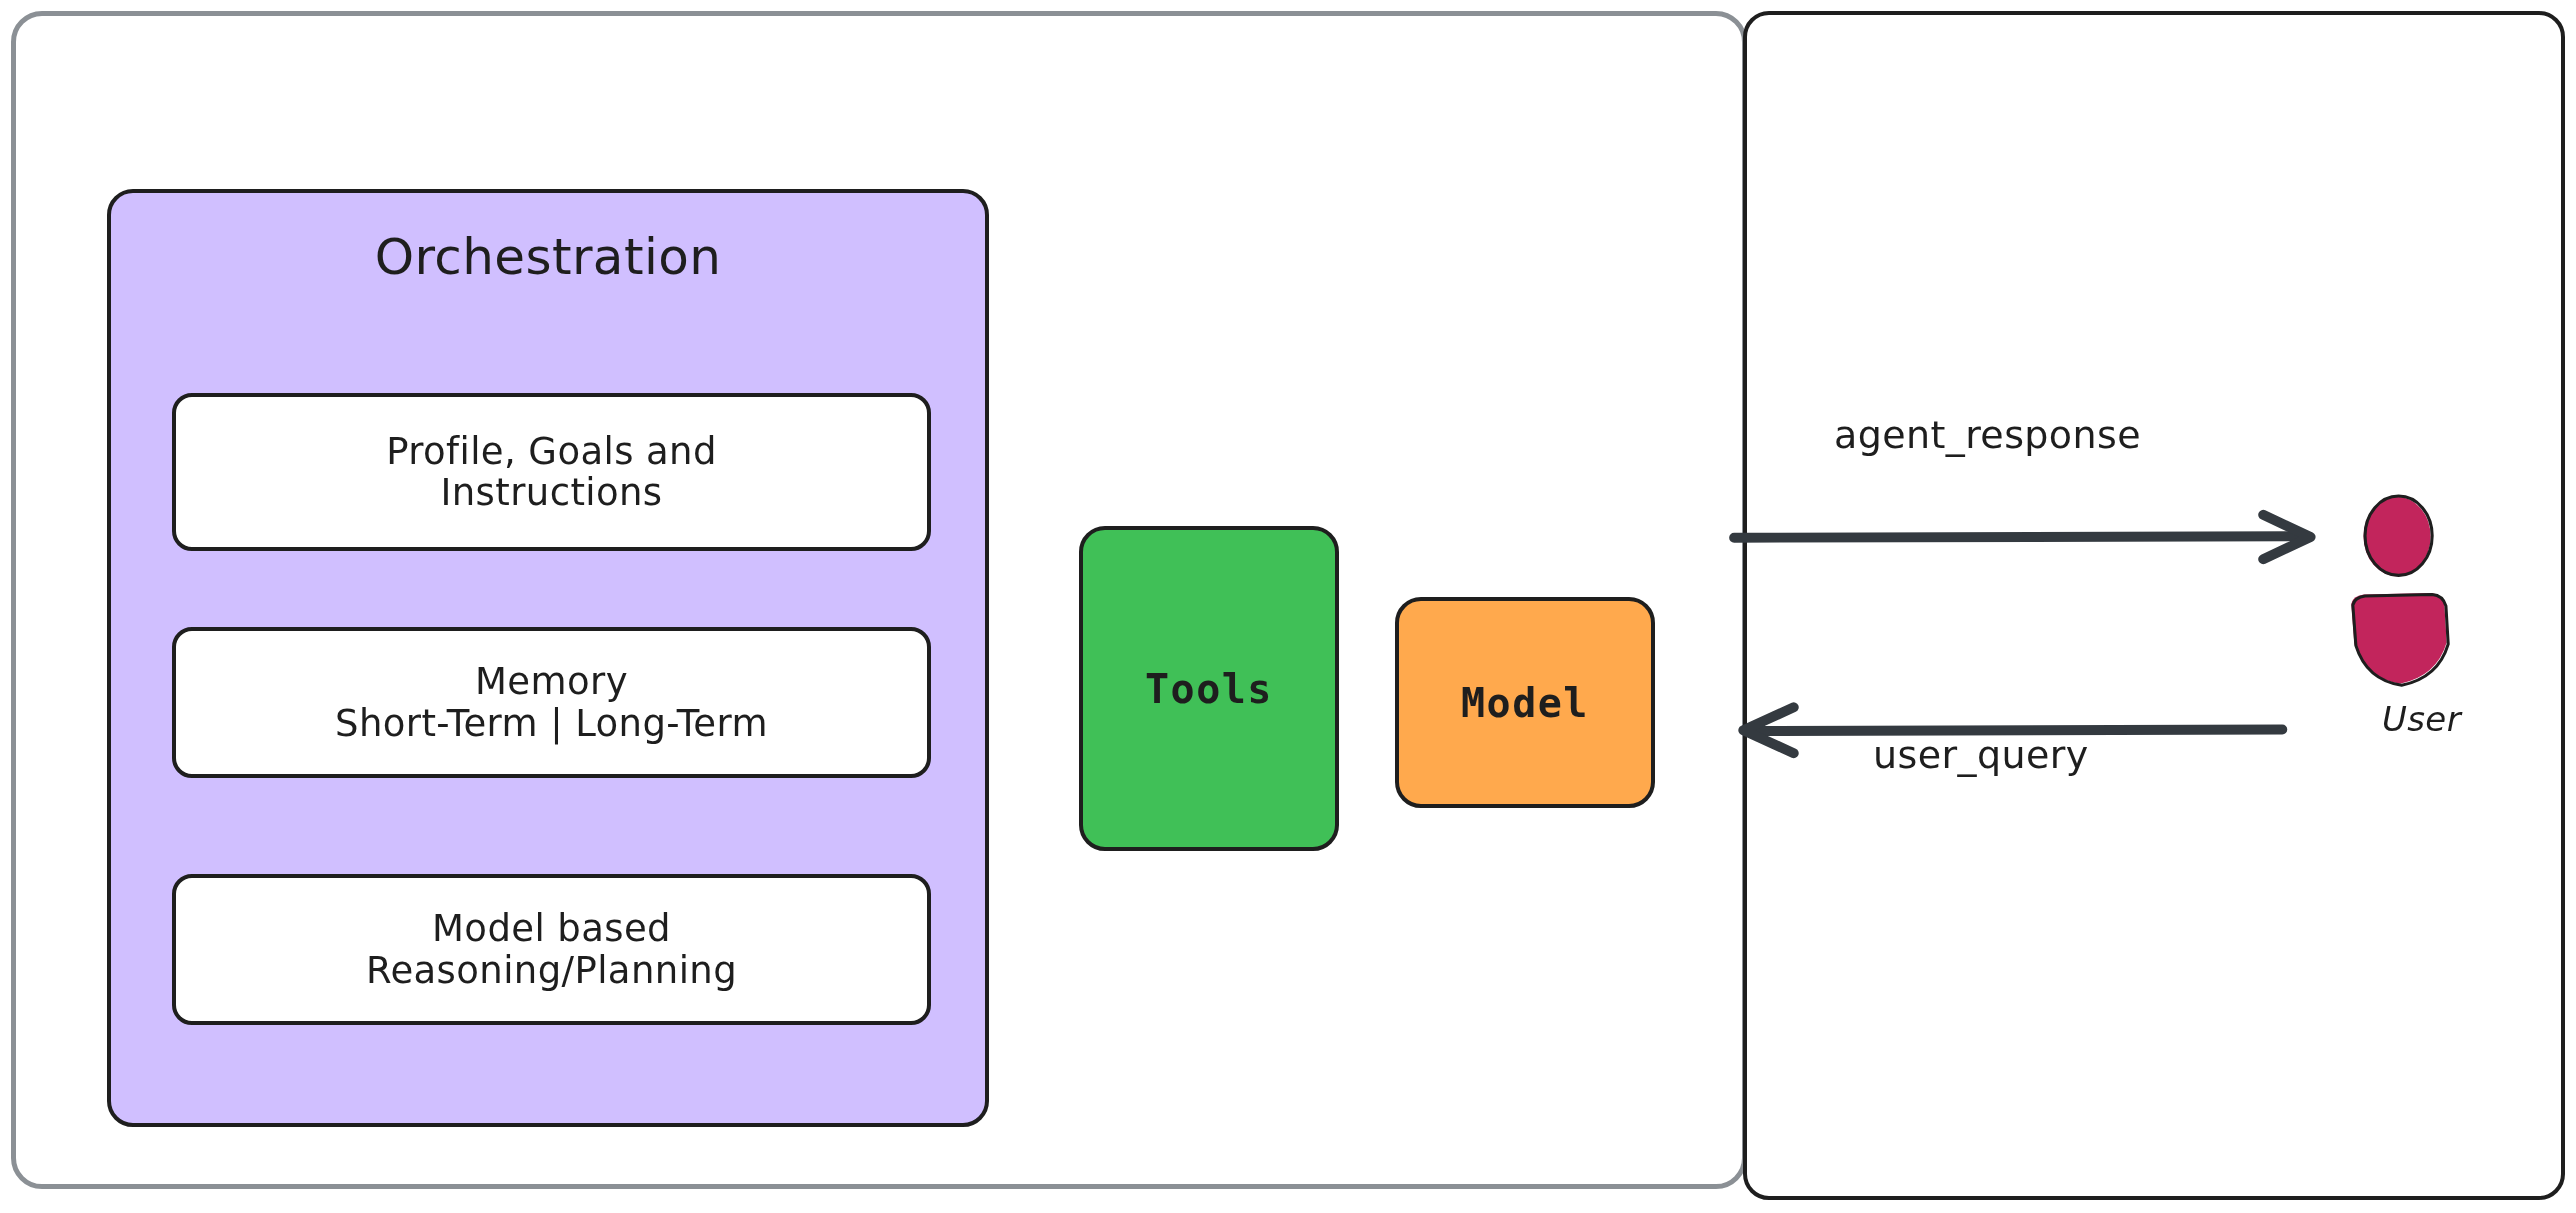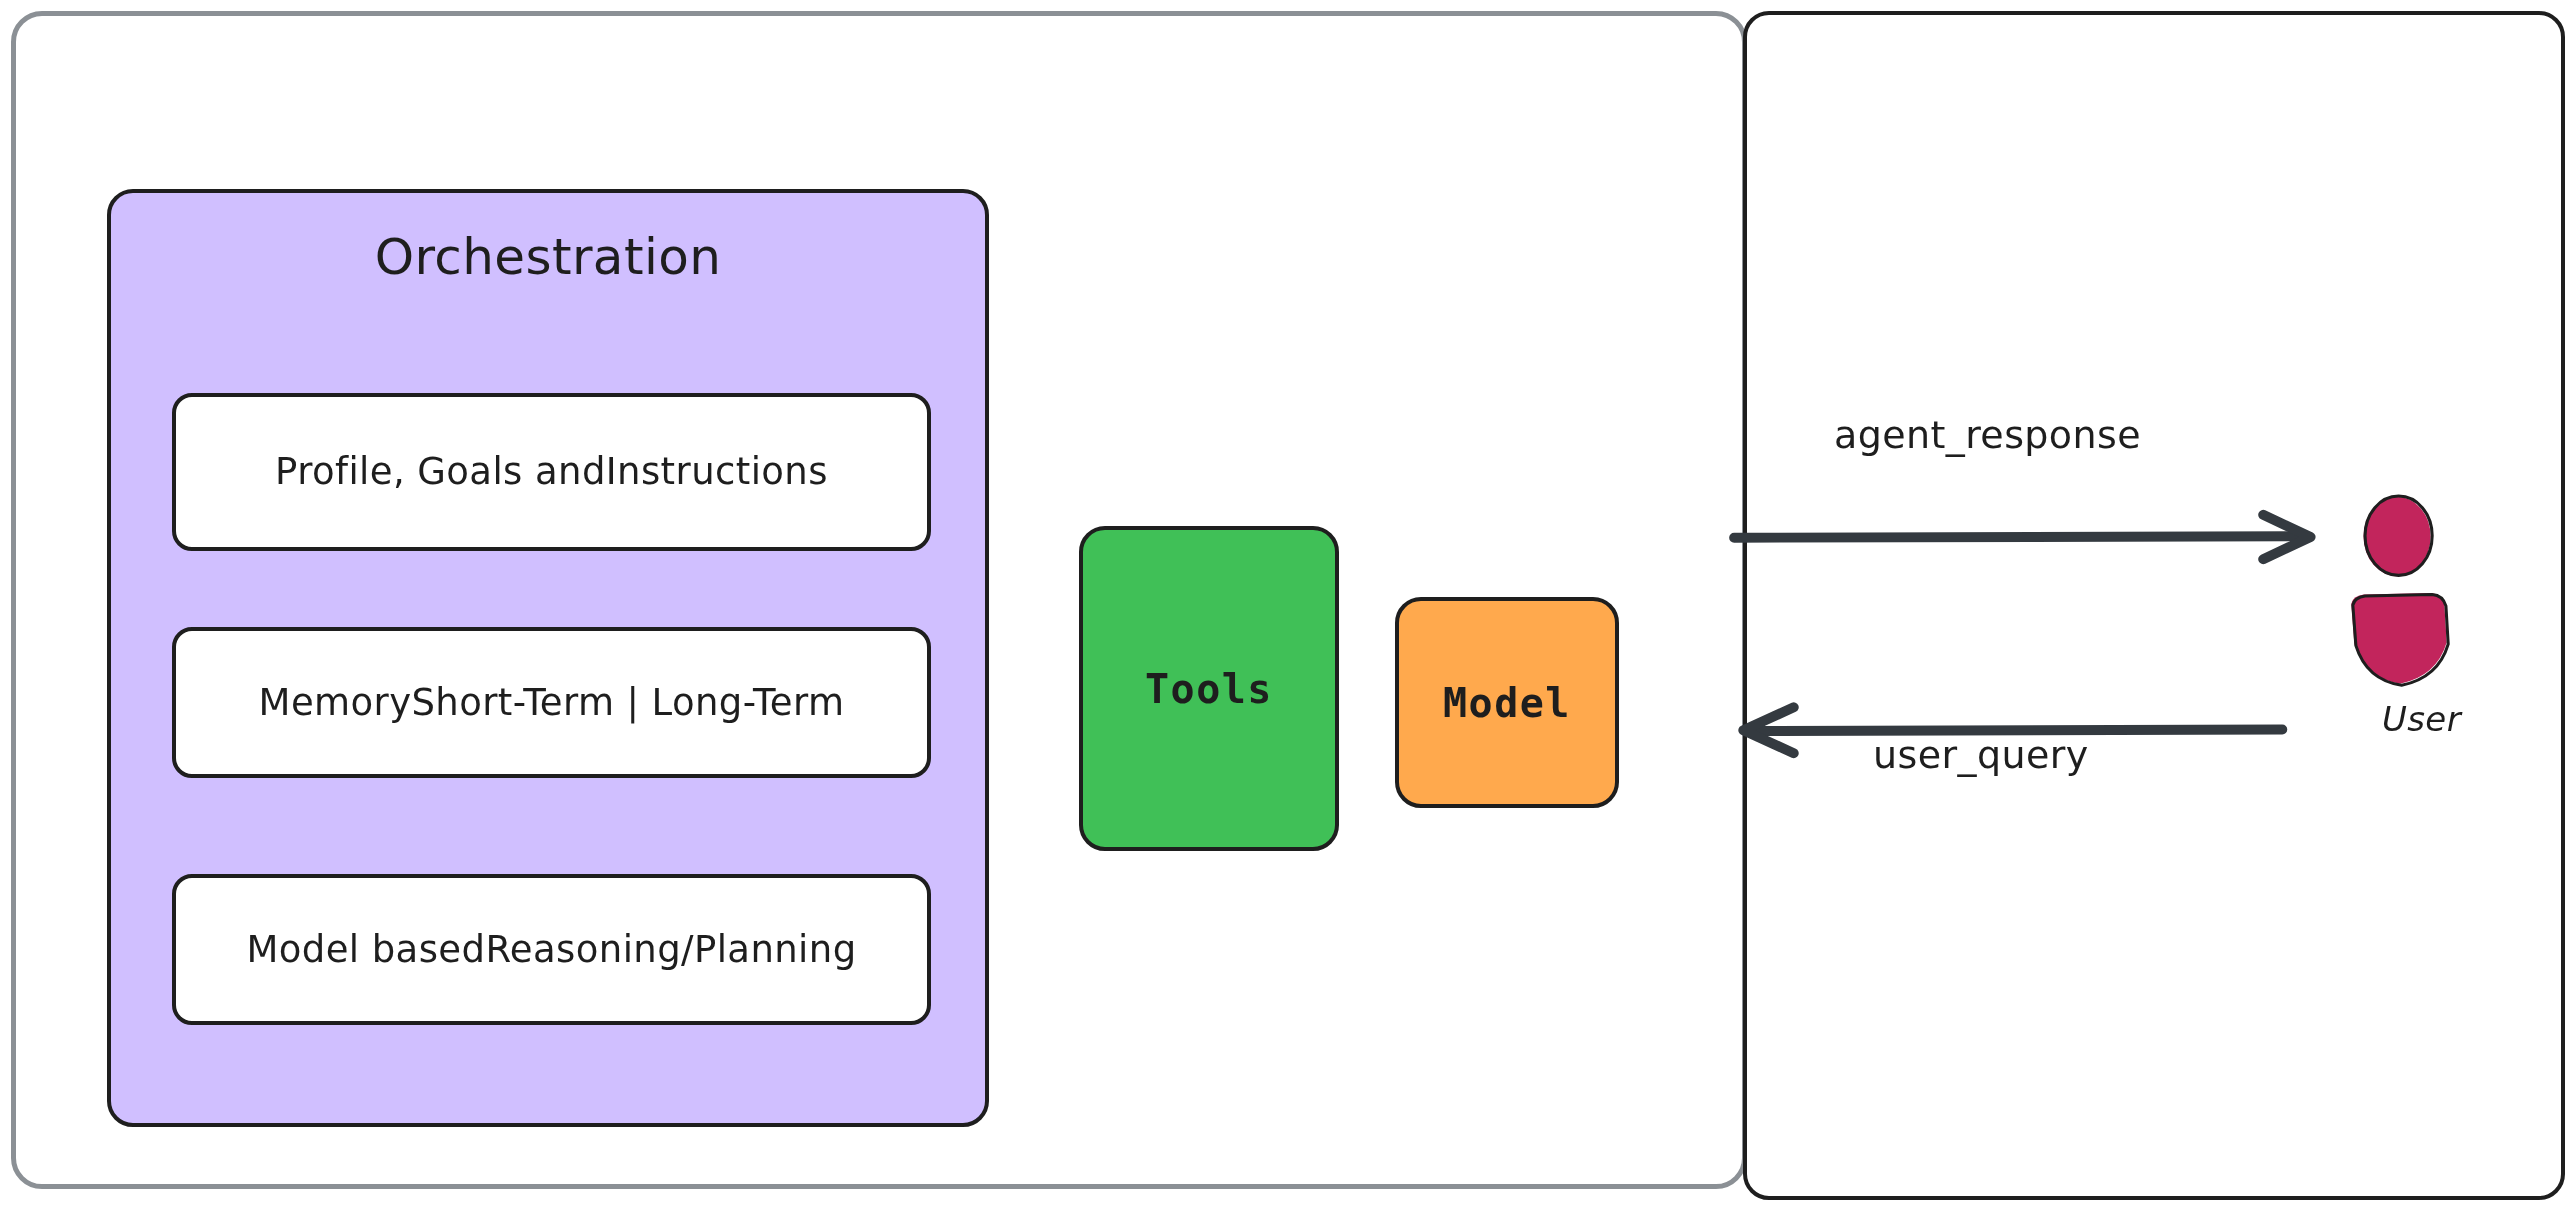--- a/index.html
+++ b/index.html
@@ -92,20 +92,21 @@
 
   .sub-card {
     position: absolute;
     left: 61px;
     width: 759px;
     background: #ffffff;
     border: 4.6px solid #1e1e1e;
     border-radius: 20px;
     box-sizing: border-box;
     display: flex;
+    flex-direction: column;
     align-items: center;
     justify-content: center;
     text-align: center;
   }
   .sub-card .line {
     font-size: 37px;
     line-height: 1.12;
     white-space: nowrap;
   }
   #card-profile { top: 200px; height: 158px; }
@@ -125,21 +126,21 @@
     box-sizing: border-box;
     display: flex;
     align-items: center;
     justify-content: center;
     z-index: 4;
   }
   .model-box {
     position: absolute;
     left: 1395px;
     top: 597px;
-    width: 224px;
+    width: 260px;
     height: 211px;
     background: #ffa94d;
     border: 4.6px solid #1e1e1e;
     border-radius: 26px;
     box-sizing: border-box;
     display: flex;
     align-items: center;
     justify-content: center;
     z-index: 4;
   }

